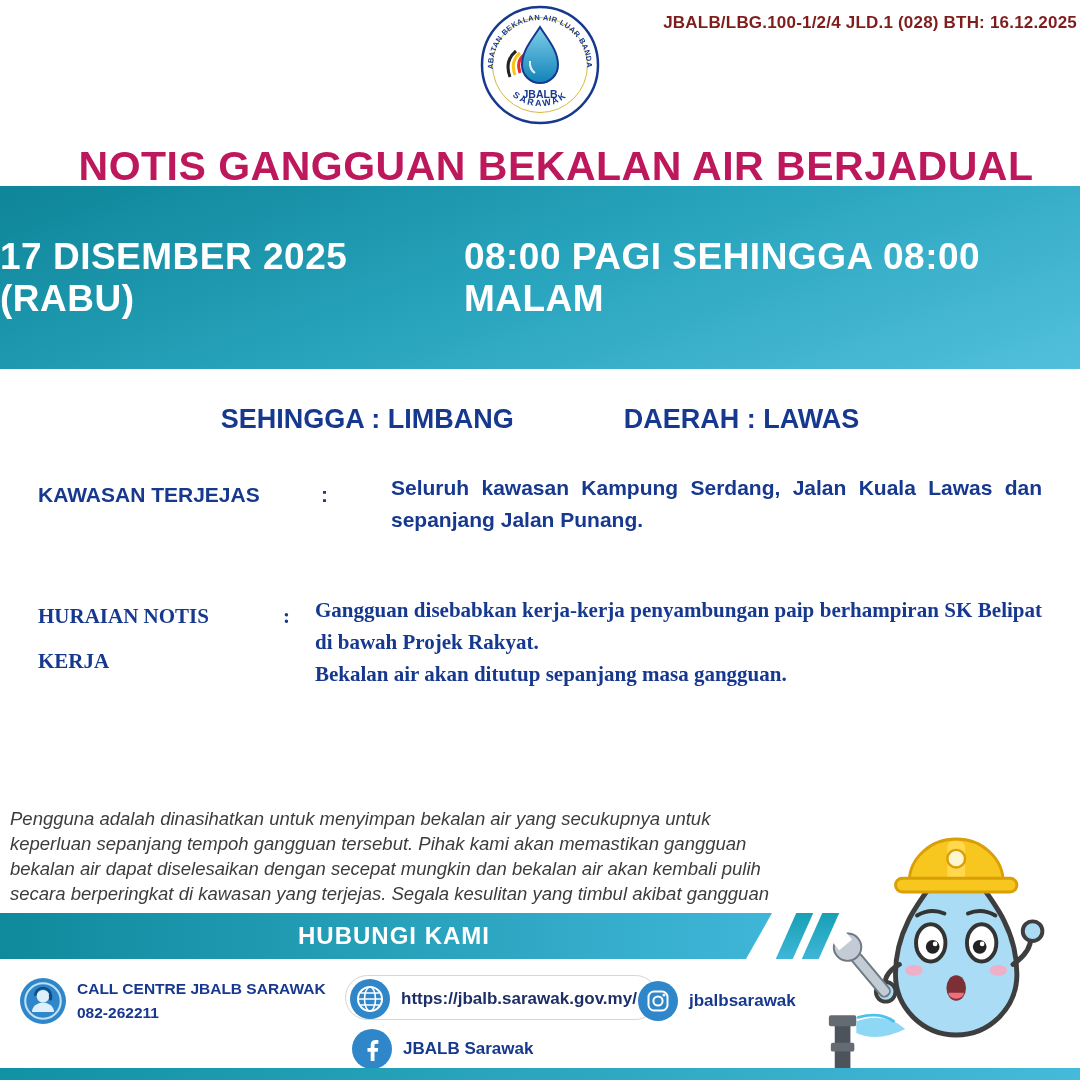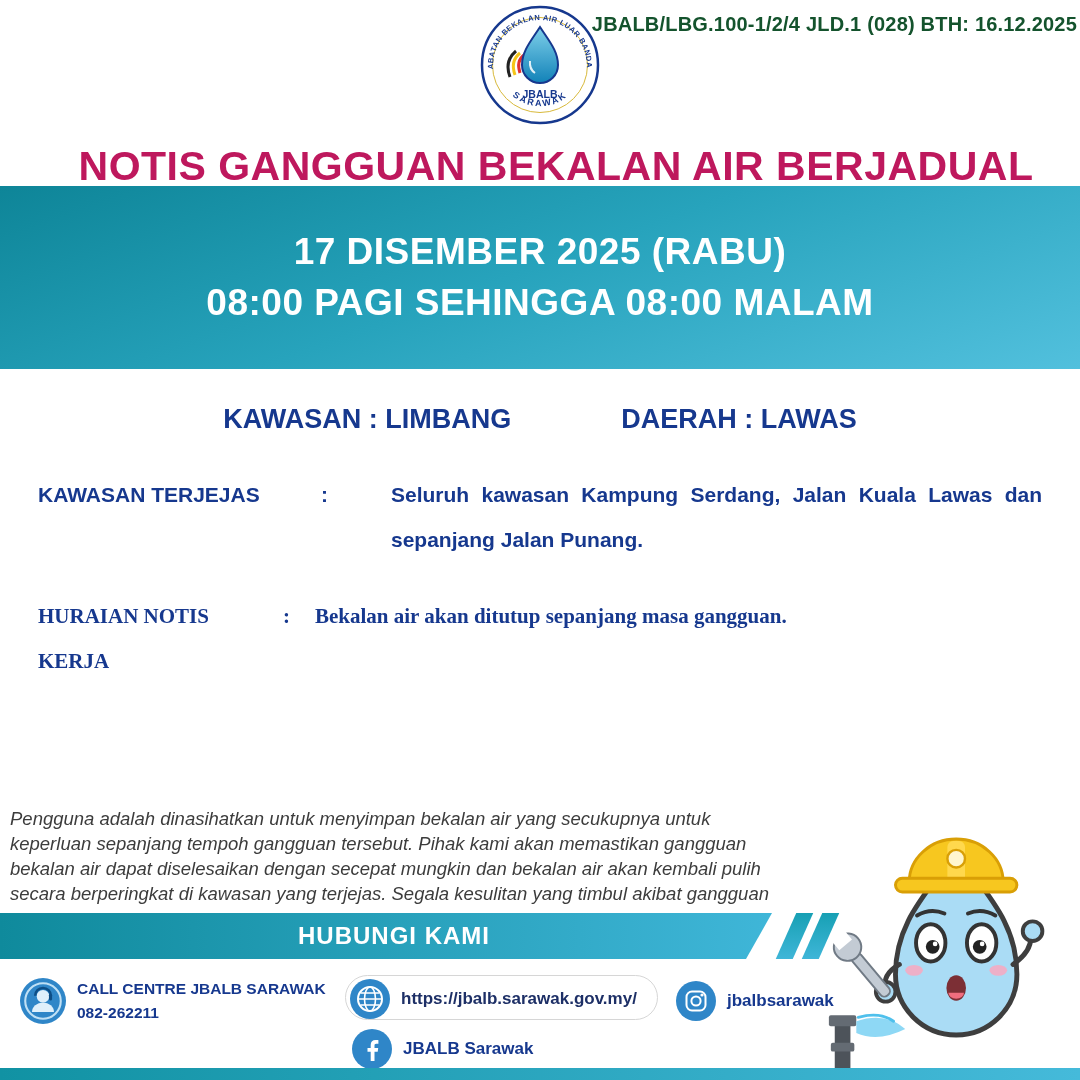--- a/index.html
+++ b/index.html
@@ -1,48 +1,48 @@
 <!DOCTYPE html>
 <html><head>
 <meta charset="utf-8">
 <style>
   html,body { margin:0; padding:0; background:#fff; }
   .canvas {
     position:relative; width:1080px; height:1080px; background:#ffffff;
     overflow:hidden; font-family:"Liberation Sans", sans-serif;
   }
   .ref {
-    position:absolute; top:13px; right:3px; font-size:20px; font-weight:bold;
-    color:#14532d; letter-spacing:0.2px;
+    position:absolute; top:13px; right:3px; font-size:17px; font-weight:bold;
+    color:#7f1d1d; letter-spacing:0.2px;
   }
   .logo { position:absolute; top:5px; left:50%; transform:translateX(-50%); }
   .title {
     position:absolute; top:127px; left:0; width:100%; margin:16px; text-align:center;
     font-size:41px; font-weight:bold; color:#be185d; letter-spacing:0.5px;
   }
   .banner {
     position:absolute; top:186px; left:0; width:1080px; height:183px;
     background:linear-gradient(160deg,#0e8598 0%,#27a3bc 48%,#52c0dd 100%);
-    display:flex; flex-direction:column; align-items:center; justify-content:center;
+    display:flex; align-items:center; justify-content:center;
     gap:9px; color:#ffffff; font-weight:bold; font-size:37px; letter-spacing:0.5px;
   }
   .location {
     position:absolute; top:404px; left:0; width:100%; display:flex;
     justify-content:center; gap:110px; font-size:27px; font-weight:bold; color:#16388e;
   }
   .detail-row {
     position:absolute; left:38px; right:38px; display:flex; align-items:flex-start;
     color:#16388e; font-weight:bold; font-size:21px;
   }
   .detail-row.r1 { top:472px;gap:38px; }
   .detail-row.r2 { top:594px;font-family:Liberation Serif, serif; }
   .detail-row .lbl { flex:0 0 245px; line-height:45px; }
   .detail-row .colon { flex:0 0 32px; line-height:45px; }
   .detail-row .txt { flex:1; }
-  .detail-row .txt p { margin:0; text-align:justify; line-height:45px; }
+  .detail-row .txt p { margin:0; text-align:justify; line-height:32px; }
   .advisory {
     position:absolute; left:10px; top:806px; width:768px; margin:0;
     font-style:italic; font-size:18.5px; line-height:1.36; color:#3c3c3c;
   }
   .contact-bar {
     position:absolute; left:0; top:913px; width:772px; height:46px;
     background:linear-gradient(90deg,#0f8a9c,#3fb6d8);
     clip-path:polygon(0 0, 100% 0, calc(100% - 26px) 100%, 0 100%);
     display:flex; align-items:center; justify-content:center;
   }
@@ -51,21 +51,21 @@
     position:absolute; top:913px; height:46px; width:17px;
     background:linear-gradient(180deg,#17a0b4,#3fb6d8); transform:skewX(-24deg);
   }
   .stripe.s1 { left:786px; } .stripe.s2 { left:812px; }
   .foot-item { position:absolute; display:flex; align-items:center; gap:11px; }
   .foot-item .txt { font-weight:bold; color:#16388e; font-size:17px; }
   .cc { left:20px; top:977px; }
   .cc .txt { font-size:15.5px; line-height:1.55; }
   .web { left:345px; top:975px; border:1px solid #d6d6d6; border-radius:26px; padding:3px 20px 0 4px; }
   .web .txt { color:#1d2f66; }
-  .ig { left:676px; top:981px; }
+  .ig { left:638px; top:981px; }
   .fb { left:352px; top:1029px;text-align:center; }
   .bottom-band {
     position:absolute; left:0; top:1068px; width:1080px; height:12px;
     background:linear-gradient(90deg,#1192a3,#45bada);
   }
   .mascot { position:absolute; right:16px; top:796px; }
 </style>
 </head>
 <body>
 
@@ -101,36 +101,37 @@
   </div>
 
   <h1 class="title">NOTIS GANGGUAN BEKALAN AIR BERJADUAL</h1>
 
   <div class="banner">
     <div>17 DISEMBER 2025 (RABU)</div>
     <div>08:00 PAGI SEHINGGA 08:00 MALAM</div>
   </div>
 
   <div class="location">
-    <span>KAWASAN : LIMBANG</span>
+    <span>SEHINGGA : LIMBANG</span>
     <span>DAERAH : LAWAS</span>
   </div>
 
   <div class="detail-row r1">
     <span class="lbl">KAWASAN TERJEJAS</span>
     <span class="colon">:</span>
     <div class="txt">
       <p>Seluruh kawasan Kampung Serdang, Jalan Kuala Lawas dan sepanjang Jalan Punang.</p>
     </div>
   </div>
 
   <div class="detail-row r2">
     <span class="lbl">HURAIAN NOTIS KERJA</span>
     <span class="colon">:</span>
     <div class="txt">
+      <p>Gangguan disebabkan kerja-kerja penyambungan paip berhampiran SK Belipat di bawah Projek Rakyat.</p>
       <p>Bekalan air akan ditutup sepanjang masa gangguan.</p>
     </div>
   </div>
 
   <p class="advisory">Pengguna adalah dinasihatkan untuk menyimpan bekalan air yang secukupnya untuk keperluan sepanjang tempoh gangguan tersebut. Pihak kami akan memastikan gangguan bekalan air dapat diselesaikan dengan secepat mungkin dan bekalan air akan kembali pulih secara berperingkat di kawasan yang terjejas. Segala kesulitan yang timbul akibat gangguan ini adalah sangat dikesali.</p>
 
   <div class="contact-bar">
     <span>HUBUNGI KAMI</span>
   </div>
   <div class="stripe s1"></div>

